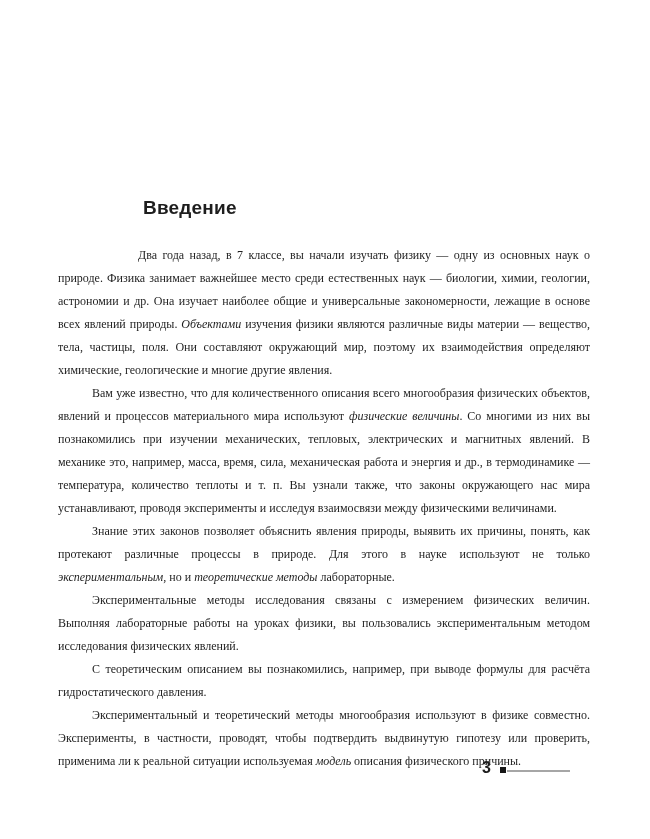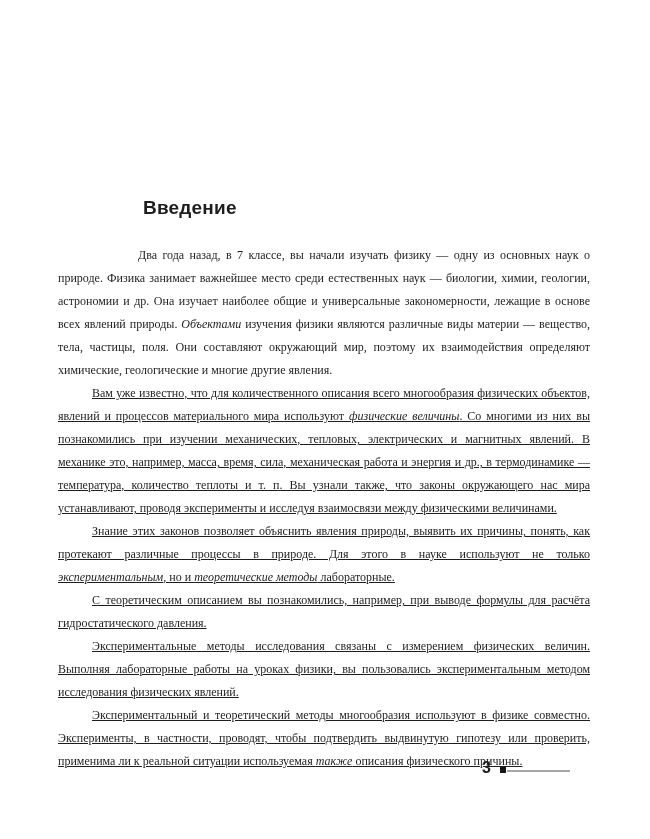--- a/index.html
+++ b/index.html
@@ -36,21 +36,21 @@
     font-size: 12px;
     line-height: 23px;
     color: var(--text-color, #1e1e1e);
     text-align: justify;
   }
   .para {
     margin: 0;
     padding: 0;
   }
   .para.indent-deep   { text-indent: 80px; }
-  .para.indent-normal { text-indent: 34px; text-decoration: underline; }
+  .para.indent-normal { text-indent: 34px; }
   .para em {
     font-style: italic;
   }
   .page-footer {
     position: absolute;
     left: 0;
     top: 760px;
     width: 650px;
     height: 24px;
   }
@@ -85,23 +85,23 @@
 <body>
 
 <div class="page">
 
   <h1 class="chapter-title">Введение</h1>
 
   <main class="text-block" id="paragraphs">
       <p class="para indent-deep"><span>Два года назад, в 7 классе, вы начали изучать физику — одну из основных наук о природе. Физика занимает важнейшее место среди естественных наук — биологии, химии, геологии, астрономии и др. Она изучает наиболее общие и универсальные закономерности, лежащие в основе всех явлений природы. </span><em>Объектами</em><span> изучения физики являются различные виды материи — вещество, тела, частицы, поля. Они составляют окружающий мир, поэтому их взаимодействия определяют химические, геологические и многие другие явления.</span></p>
       <p class="para indent-normal"><span>Вам уже известно, что для количественного описания всего многообразия физических объектов, явлений и процессов материального мира используют </span><em>физические величины</em><span>. Со многими из них вы познакомились при изучении механических, тепловых, электрических и магнитных явлений. В механике это, например, масса, время, сила, механическая работа и энергия и др., в термодинамике — температура, количество теплоты и т. п. Вы узнали также, что законы окружающего нас мира устанавливают, проводя эксперименты и исследуя взаимосвязи между физическими величинами.</span></p>
       <p class="para indent-normal"><span>Знание этих законов позволяет объяснить явления природы, выявить их причины, понять, как протекают различные процессы в природе. Для этого в науке используют не только </span><em>экспериментальным</em><span>, но и </span><em>теоретические методы</em><span> лабораторные.</span></p>
+      <p class="para indent-normal"><span>Экспериментальные методы исследования связаны с измерением физических величин. Выполняя лабораторные работы на уроках физики, вы пользовались экспериментальным методом исследования физических явлений.</span></p>
       <p class="para indent-normal"><span>С теоретическим описанием вы познакомились, например, при выводе формулы для расчёта гидростатического давления.</span></p>
-      <p class="para indent-normal"><span>Экспериментальные методы исследования связаны с измерением физических величин. Выполняя лабораторные работы на уроках физики, вы пользовались экспериментальным методом исследования физических явлений.</span></p>
-      <p class="para indent-normal"><span>Экспериментальный и теоретический методы многообразия используют в физике совместно. Эксперименты, в частности, проводят, чтобы подтвердить выдвинутую гипотезу или проверить, применима ли к реальной ситуации используемая </span><em>также</em><span> описания физического причины.</span></p>
+      <p class="para indent-normal"><span>Экспериментальный и теоретический методы многообразия используют в физике совместно. Эксперименты, в частности, проводят, чтобы подтвердить выдвинутую гипотезу или проверить, применима ли к реальной ситуации используемая </span><em>модель</em><span> описания физического причины.</span></p>
     </main>
 
   <footer class="page-footer">
     <span class="page-number">3</span>
     <span class="footer-square"></span>
     <span class="footer-rule"></span>
   </footer>
 
 </div>
 

